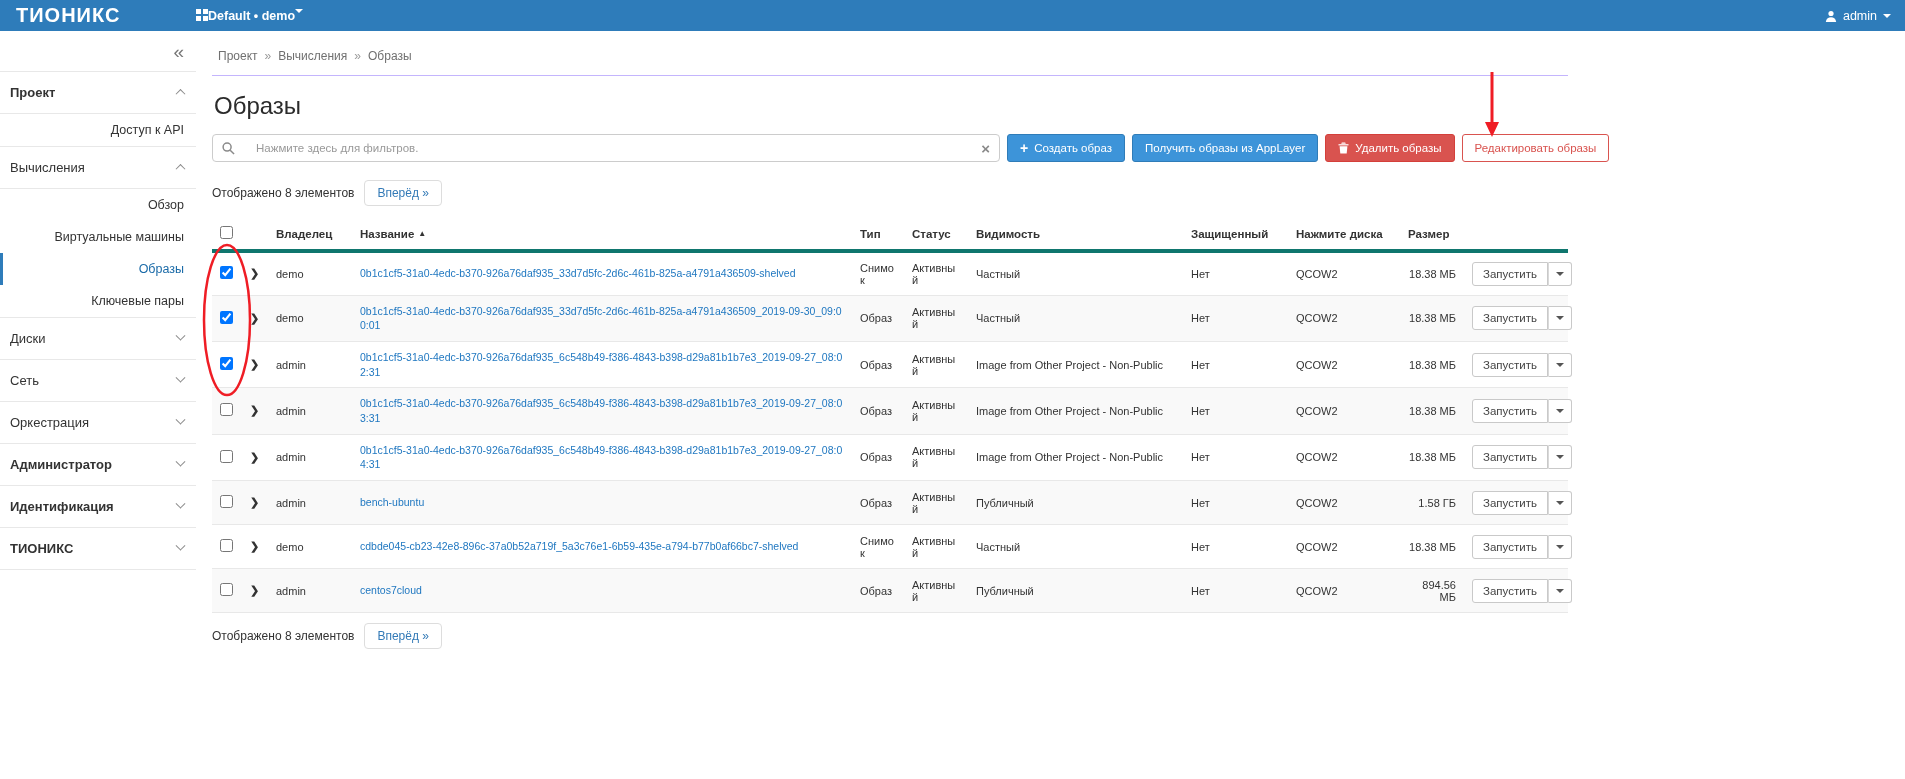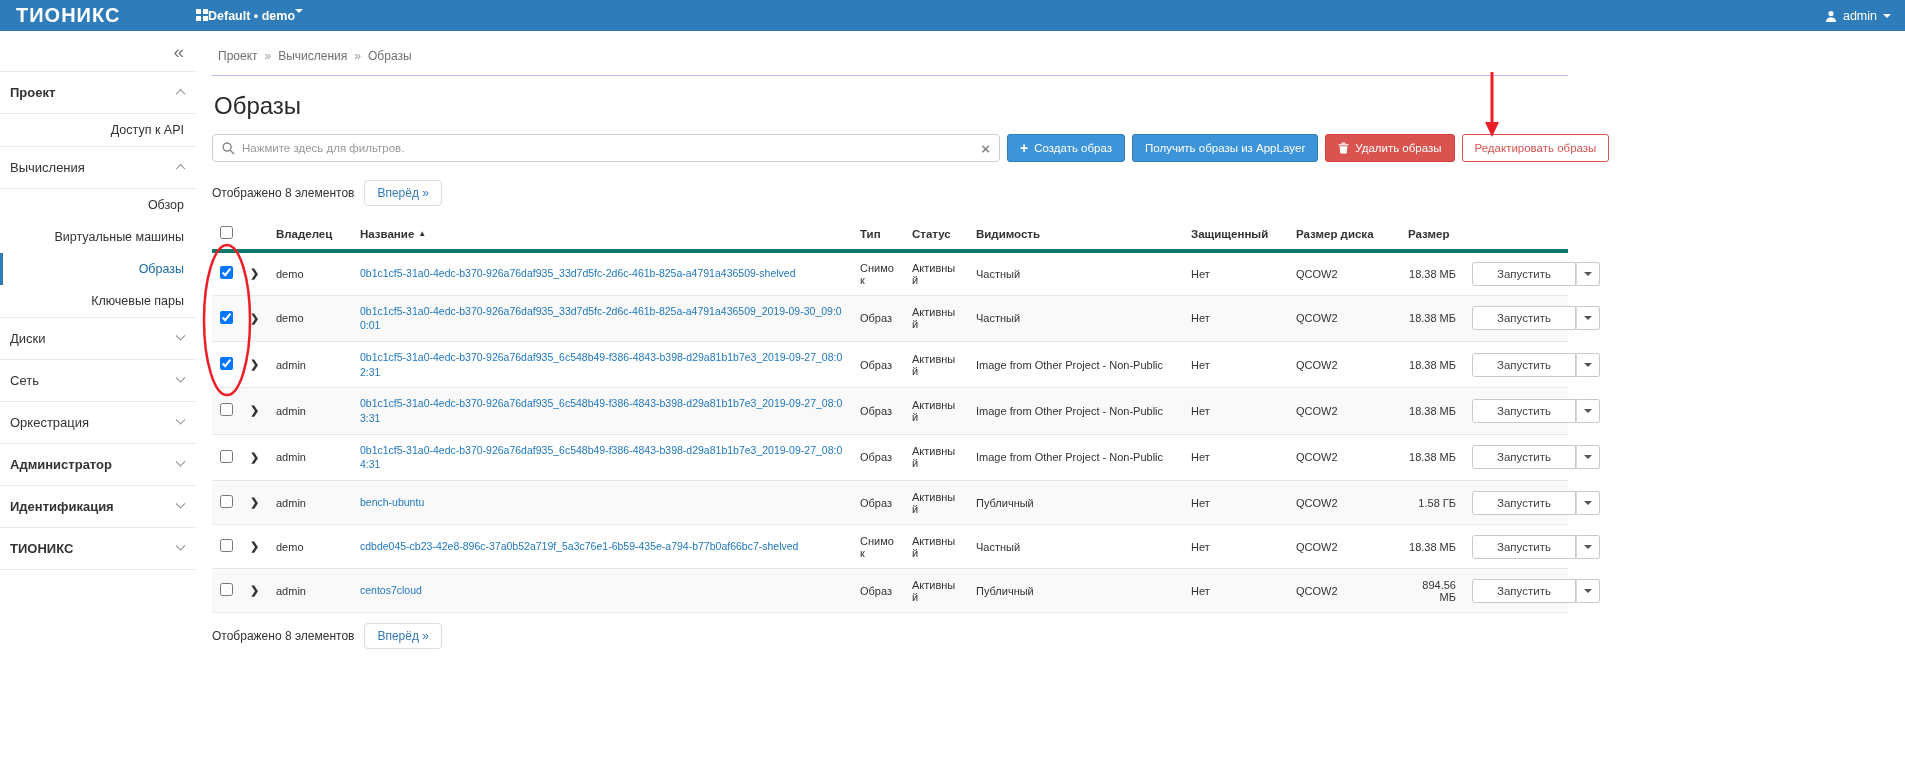--- a/index.html
+++ b/index.html
@@ -28,21 +28,21 @@
   .chev.up { transform:rotate(-135deg) translate(-1px,-1px); }
   .chev.down { transform:rotate(45deg) translate(-2px,-2px); }
   
   .content { width:1388px; flex:0 0 1388px; padding:0 16px; }
   .breadcrumb { padding:18px 0 12px 6px; font-size:12px; color:#707070; border-bottom:1px solid #c4b5fd; }
   .bc-item { cursor:pointer; }
   .bc-sep { margin:0 7px; color:#9a9a9a; }
   .page-title { font-size:24px; font-weight:400; color:#2b2b2b; margin:16px 0 14px 2px; }
   
   .toolbar { display:flex; align-items:center; gap:7px; }
-  .searchbox { flex:0 0 788px; height:28px; border:1px solid #ccc; border-radius:4px; background:#fff; display:flex; align-items:center; padding:0 9px; gap:7px; }
+  .searchbox { flex:0 0 788px; height:28px; border:1px solid #ccc; border-radius:4px; background:#fff; display:flex; align-items:center; padding:0 9px; gap:21px; }
   .searchbox input { border:none; outline:none; flex:1; font-size:11.5px; color:#555; font-family:"Liberation Sans",sans-serif; }
   .searchbox input::placeholder { color:#999; }
   .clear-x { color:#8a8a8a; font-size:15px; font-weight:700; cursor:pointer; line-height:1; }
   .btn { height:28px; display:inline-flex; align-items:center; gap:6px; padding:0 12px; font-size:11.5px; border-radius:3px; cursor:pointer; white-space:nowrap; font-family:"Liberation Sans",sans-serif; }
   .btn.blue { background:#3d94d9; border:1px solid #2f7cb8; color:#fff; }
   .btn.red { background:#d9534f; border:1px solid #d43f3a; color:#fff;justify-content:space-between; }
   .btn.red-outline { background:#fff; border:1px solid #d9534f; color:#d9534f; }
   .plus-ic { font-weight:700; font-size:14px; line-height:1; }
   
   .pager { display:flex; align-items:center; gap:10px; font-size:12px; color:#333; margin:18px 0 12px 0; }
@@ -54,21 +54,21 @@
   .img-table td { font-size:11px; padding:8px; border-bottom:1px solid #e8e8e8; vertical-align:middle; overflow-wrap:break-word; color:#333; }
   .img-table tbody tr { height:44px; }
   .img-table tbody tr:nth-child(even) { background:#f9f9f9; }
   .sort-ic { font-size:8px; margin-left:4px; color:#333; vertical-align:2px; }
   input[type=checkbox] { width:13px; height:13px; margin:0; cursor:pointer; }
   .expander { font-size:11px; font-weight:700; color:#333; cursor:pointer; }
   .name-link { color:#1f77c0; text-decoration:none; font-size:10.5px; word-break:break-all; line-height:1.4; cursor:pointer; }
   td.c-size { text-align:right; }
   td.c-act { text-align:right; }
   .split { display:inline-flex; }
-  .act-main { background:#fff; border:1px solid #c9c9c9; border-radius:3px 0 0 3px; padding:5px 24px; font-size:11.5px; color:#444; cursor:pointer; font-family:"Liberation Sans",sans-serif; }
+  .act-main { background:#fff; border:1px solid #c9c9c9; border-radius:3px 0 0 3px; padding:5px 10px; font-size:11.5px; color:#444; cursor:pointer; font-family:"Liberation Sans",sans-serif; }
   .act-caret { background:#fff; border:1px solid #c9c9c9; border-left:1px solid #d9d9d9; border-radius:0 3px 3px 0; padding:5px 7px; color:#555; cursor:pointer; display:inline-flex; align-items:center; }
   
   .annotations { position:absolute; left:0; top:0; pointer-events:none; z-index:50; }
 </style>
 </head>
 <body>
 
 <header class="topbar">
   <div class="logo">ТИОНИКС</div>
   <div class="context">
@@ -193,21 +193,21 @@
       <thead>
         <tr>
           <th><input type="checkbox" style=""></th>
           <th></th>
           <th>Владелец</th>
           <th><span>Название</span><span class="sort-ic">▲</span></th>
           <th>Тип</th>
           <th>Статус</th>
           <th>Видимость</th>
           <th>Защищенный</th>
-          <th>Размер диска</th>
+          <th>Нажмите диска</th>
           <th>Размер</th>
           <th></th>
         </tr>
       </thead>
       <tbody>
           <tr>
             <td class="c-check"><input type="checkbox" checked="" style=""></td>
             <td class="c-caret"><span class="expander">❯</span></td>
             <td class="c-owner">demo</td>
             <td class="c-name"><a href="#" class="name-link">0b1c1cf5-31a0-4edc-b370-926a76daf935_33d7d5fc-2d6c-461b-825a-a4791a436509-shelved</a></td>

